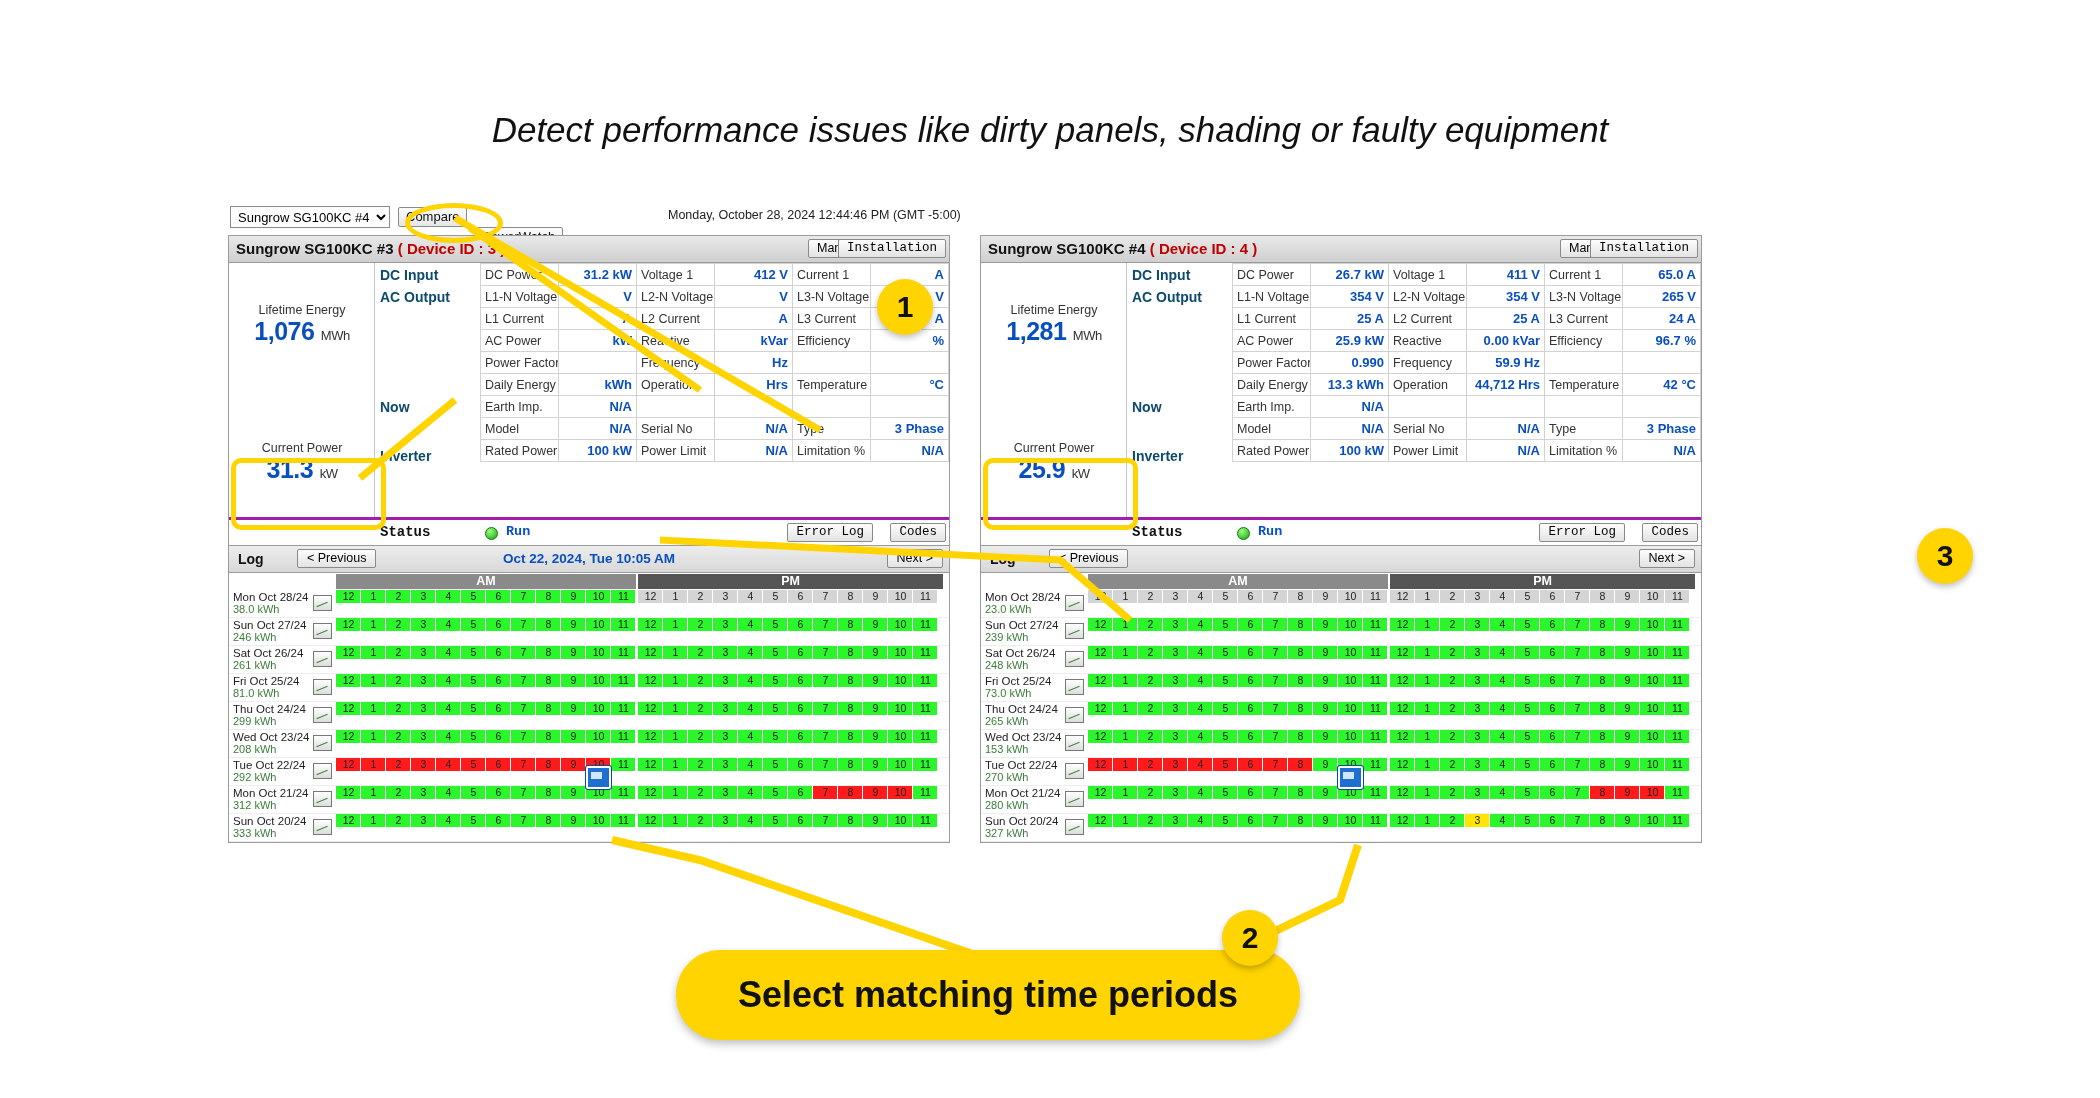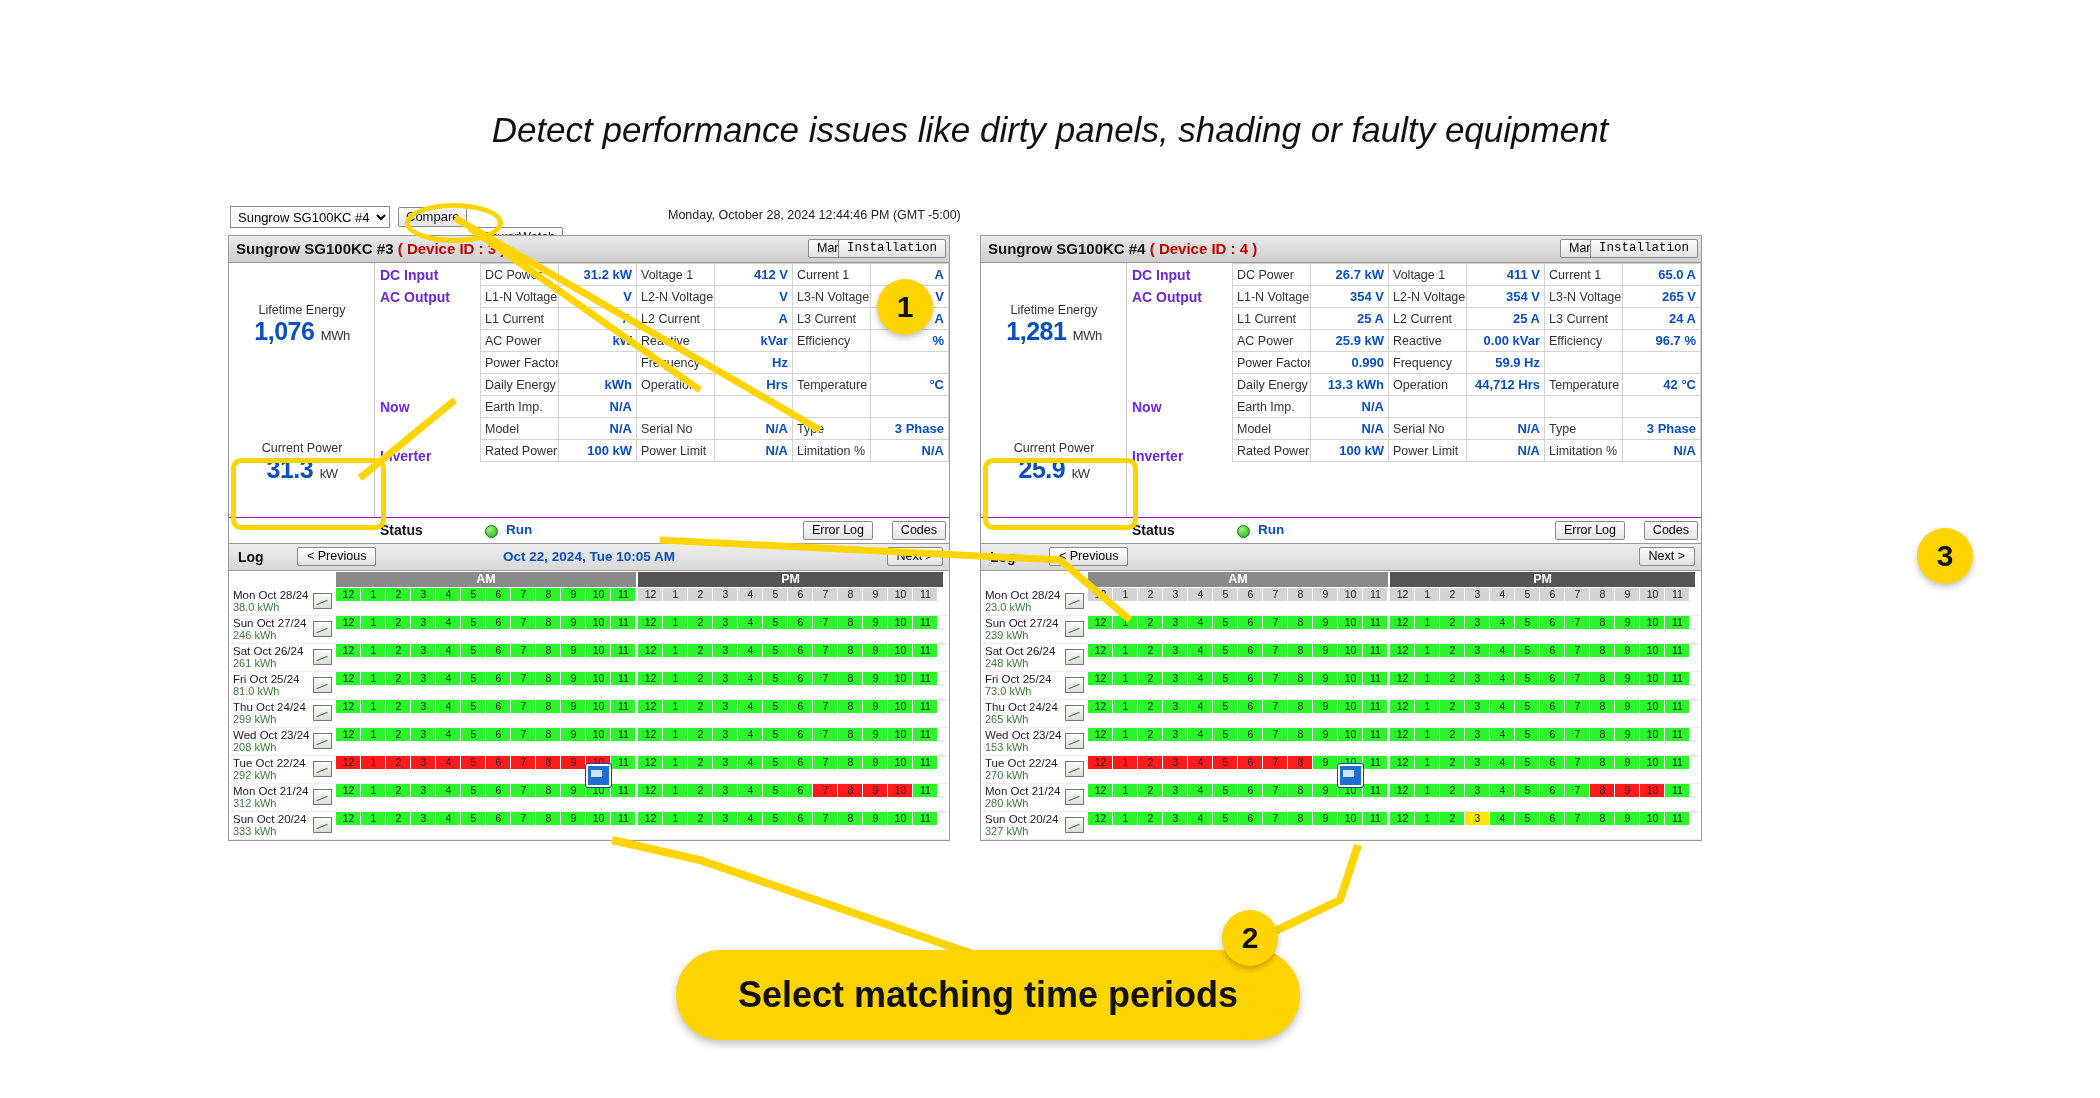--- a/index.html
+++ b/index.html
@@ -136,21 +136,21 @@
     font-size: 25px; font-weight: bold; color: #0a4fbf;
     letter-spacing: -0.5px;
   }
   .sumbox .val .unit { font-size: 13px; font-weight: normal; color: #333; }
   .sum-life { top: 40px; }
   .sum-now  { top: 178px; }
 
   
   .rowlabels { position: absolute; left: 147px; top: 0; width: 104px; }
   .rowlabel {
-    font-size: 14px; font-weight: bold; color: #6d28d9;
+    font-size: 14px; font-weight: bold; color: #0c4a6e;
     padding-left: 4px;
     box-sizing: border-box;
   }
 
   
   .grid {
     position: absolute; left: 251px; top: 0; right: 0;
     border-collapse: collapse;
     width: 469px;
     table-layout: fixed;
@@ -166,21 +166,22 @@
   }
   .grid td.v {
     text-align: right;
     font-weight: bold;
     color: #0a4fbf;
     font-size: 13px;
   }
   .grid td.k { text-align: left; }
   .statusrow {
     position: relative; height: 25px;
-    border-top: 1px solid #a21caf;
+    border-top: 3px solid #a21caf;
+    font-family: Liberation Mono, monospace;
   }
   .st-label {
     position: absolute; left: 151px; top: 4px;
     font-size: 14px; font-weight: bold; color: #111;
   }
   .st-dot {
     position: absolute; left: 256px; top: 7px;
     width: 11px; height: 11px; border-radius: 50%;
     background: radial-gradient(circle at 35% 30%, #9bff7a, #17a317);
     border: 1px solid #0e7a0e;

